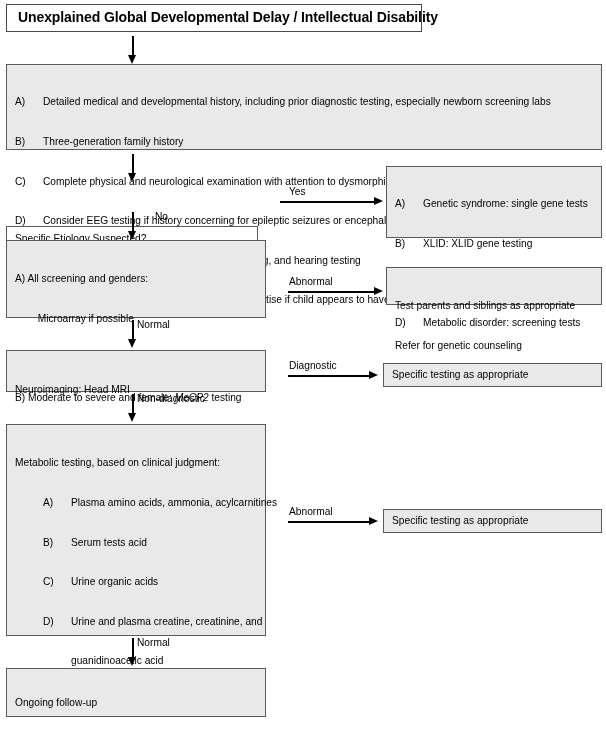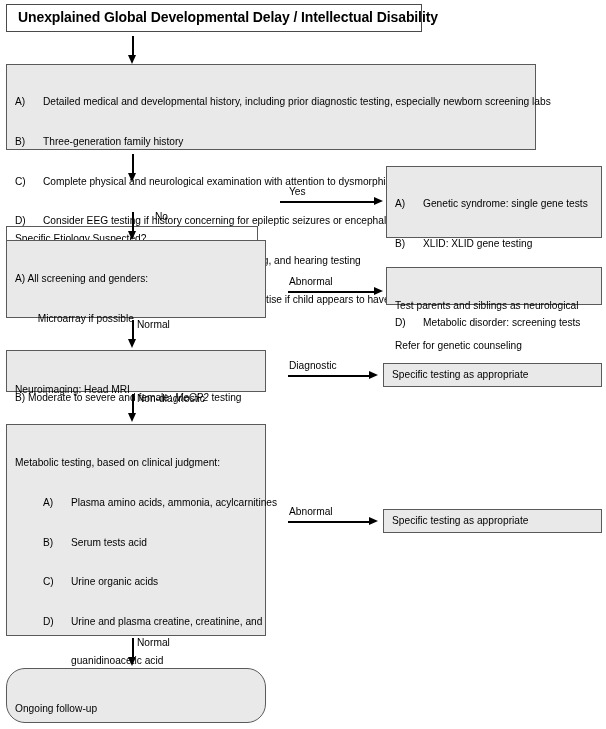--- a/index.html
+++ b/index.html
@@ -88,21 +88,21 @@
 
 <div class="canvas">
 
   <div class="box title" style="left:6px; top:4px; width:416px; height:28px; display:flex; align-items:center;">
     <span>Unexplained Global Developmental Delay / Intellectual Disability</span>
   </div>
 
   <div class="vstem" style="left:132px; top:36px; height:22px;"></div>
   <div class="vhead" style="left:128px; top:55px;"></div>
 
-  <div class="box" style="left:6px; top:64px; width:530px; height:86px; padding-top:4px;">
+  <div class="box" style="left:6px; top:64px; width:596px; height:86px; padding-top:4px;">
     <span class="row"><span class="lbl w28">A)</span><span>Detailed medical and developmental history, including prior diagnostic testing, especially newborn screening labs</span></span>
     <span class="row"><span class="lbl w28">B)</span><span>Three-generation family history</span></span>
     <span class="row"><span class="lbl w28">C)</span><span>Complete physical and neurological examination with attention to dysmorphism</span></span>
     <span class="row"><span class="lbl w28">D)</span><span>Consider EEG testing if history concerning for epileptic seizures or encephalopathy</span></span>
     <span class="row"><span class="lbl w28">E)</span><span>Consider psychoeducational testing, vision testing, and hearing testing</span></span>
     <span class="row"><span class="lbl w28">F)</span><span>Consider referral to a clinician with relevant expertise if child appears to have an unrecognized genetic syndrome</span></span>
   </div>
 
   <div class="vstem" style="left:132px; top:154px; height:22px;"></div>
   <div class="vhead" style="left:128px; top:173px;"></div>
@@ -132,21 +132,21 @@
     <span class="row">        Otherwise: karyotype and StFISH</span>
     <span class="row"><span>B) Moderate to severe and female: </span><span class="ital">MeCP2</span><span> testing</span></span>
     <span class="row"><span>C) Mild and either gender: </span><span class="ital">FMR1</span><span> testing</span></span>
   </div>
 
   <div class="hstem" style="left:288px; top:291px; width:87px;"></div>
   <div class="hhead" style="left:374px; top:287px;"></div>
   <div class="arrow-label" style="left:289px; top:276px;">Abnormal</div>
 
   <div class="box" style="left:386px; top:267px; width:216px; height:38px; padding-top:5px;">
-    <span class="row">Test parents and siblings as neurological</span>
+    <span class="row">Test parents and siblings as appropriate</span>
     <span class="row">Refer for genetic counseling</span>
   </div>
 
   <div class="vstem" style="left:132px; top:320px; height:22px;"></div>
   <div class="vhead" style="left:128px; top:339px;"></div>
   <div class="arrow-label" style="left:137px; top:319px;">Normal</div>
 
   <div class="box" style="left:6px; top:350px; width:260px; height:42px; padding-top:6px;">
     <span class="row">Neuroimaging: Head MRI</span>
     <span class="row">     If available, consider MRS</span>
@@ -188,19 +188,19 @@
   <div class="arrow-label" style="left:289px; top:506px;">Abnormal</div>
 
   <div class="box" style="left:383px; top:509px; width:219px; height:24px; display:flex; align-items:center;">
     <span>Specific testing as appropriate</span>
   </div>
 
   <div class="vstem" style="left:132px; top:638px; height:22px;"></div>
   <div class="vhead" style="left:128px; top:657px;"></div>
   <div class="arrow-label" style="left:137px; top:637px;">Normal</div>
 
-  <div class="box" style="left:6px; top:668px; width:260px; height:55px; padding-top:7px;border-radius:19px;">
+  <div class="box" style="left:6px; top:668px; width:260px; height:49px; padding-top:1px;">
     <span class="row">Ongoing follow-up</span>
     
     
   </div>
 
 </div>
 
 </body></html>

